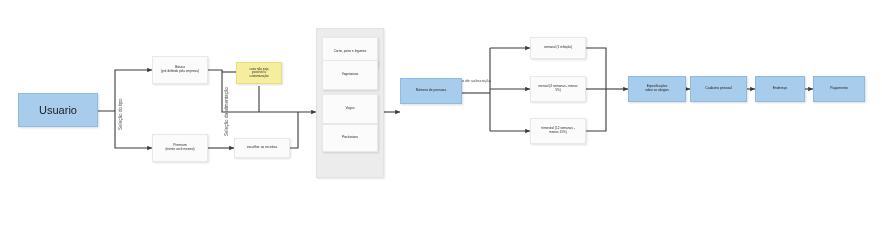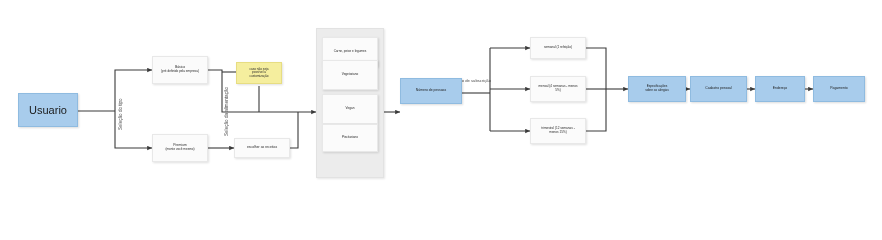--- a/index.html
+++ b/index.html
@@ -147,21 +147,21 @@
       <path d="M805,89 L813,89" marker-end="url(#ah)"></path>
     </g>
   </svg>
 
   <div class="vlabel" style="left:118px; top:130px;">Seleção do tipo</div>
 
   <div class="vlabel" style="left:224px; top:136px;">Seleção da alimentação</div>
 
   <div class="hlabel" style="left:456px; top:78px;">Tipo de subscrição</div>
 
-  <div class="node n-blue start-label" style="left:18px; top:93px; width:60px; height:34px;">Usuario</div>
+  <div class="node n-blue start-label" style="left:18px; top:93px; width:80px; height:34px;">Usuario</div>
 
   <div class="node n-white" style="left:152px; top:56px; width:56px; height:28px; flex-direction:column;">
     <span class="lbl-sm">Básico</span>
     <span class="lbl-xs">(pré definido pela empresa)</span>
   </div>
 
   <div class="node n-white" style="left:152px; top:134px; width:56px; height:28px; flex-direction:column;">
     <span class="lbl-sm">Premium</span>
     <span class="lbl-xs">(monte você mesmo)</span>
   </div>

